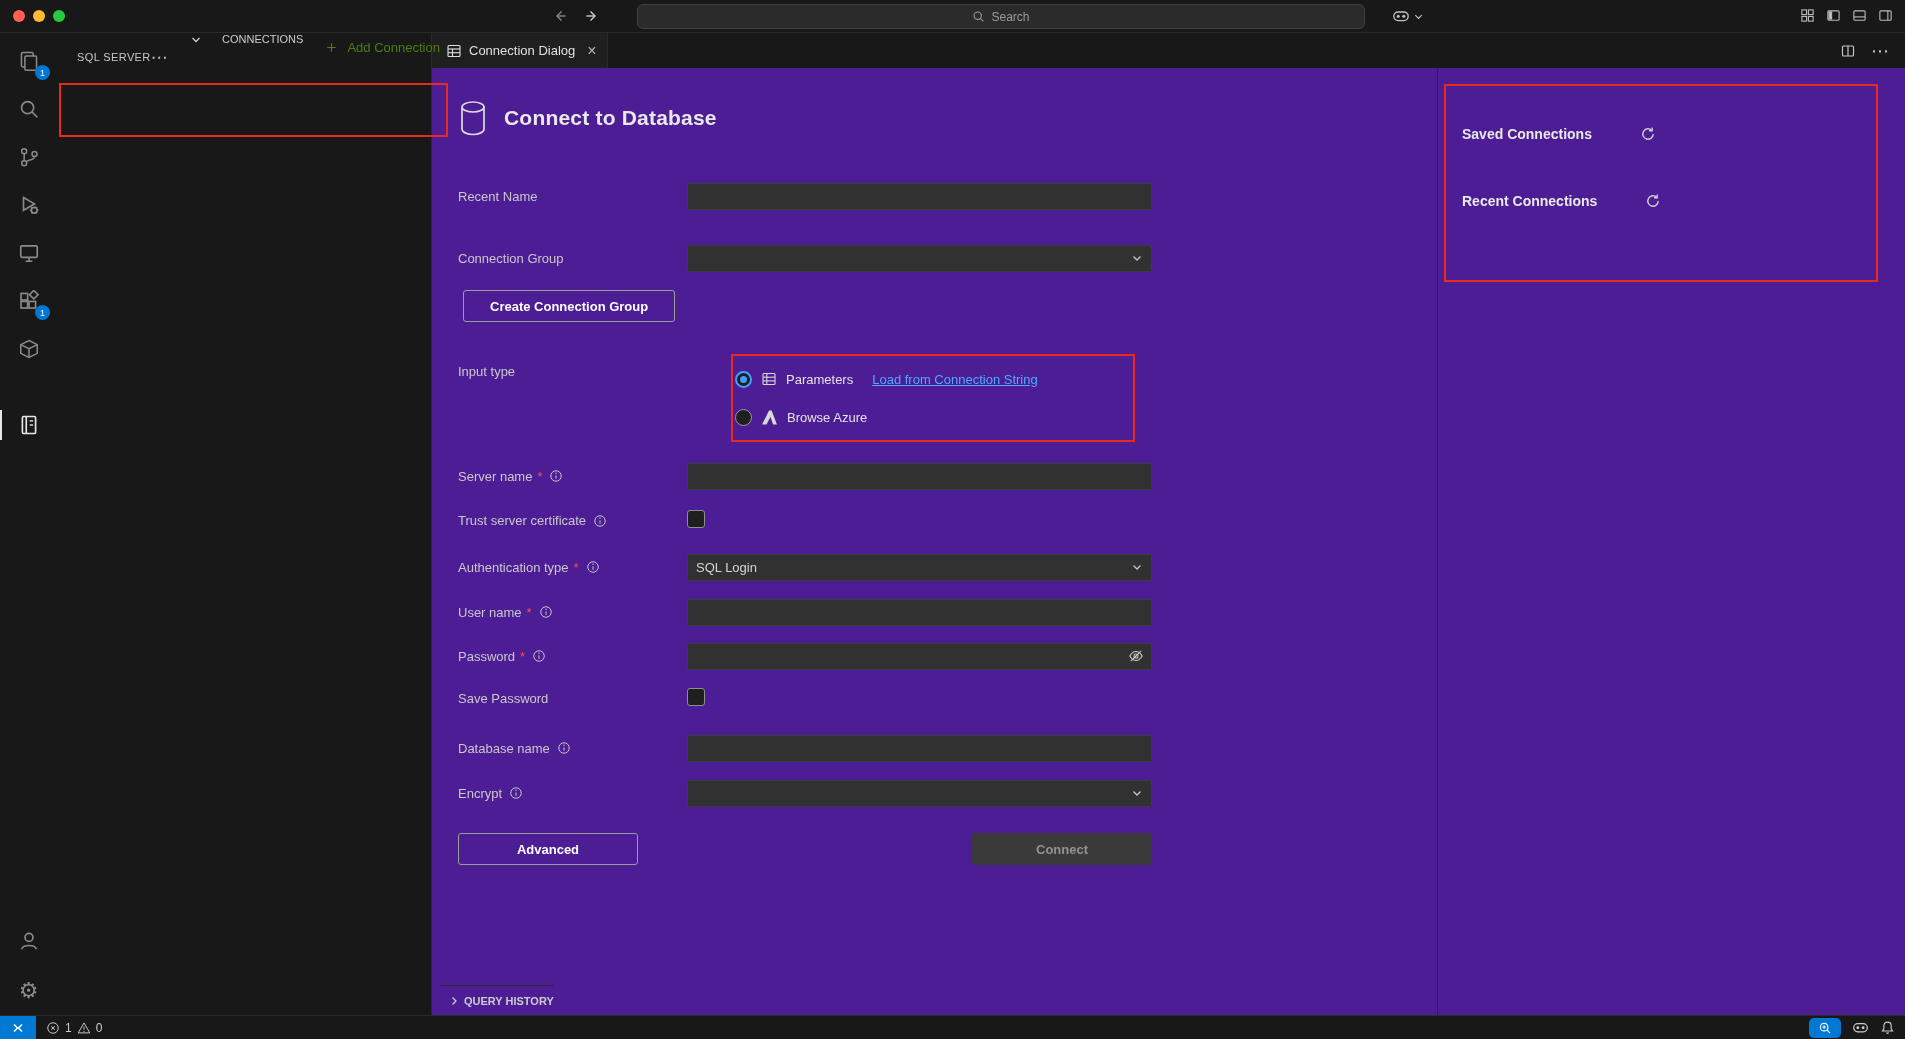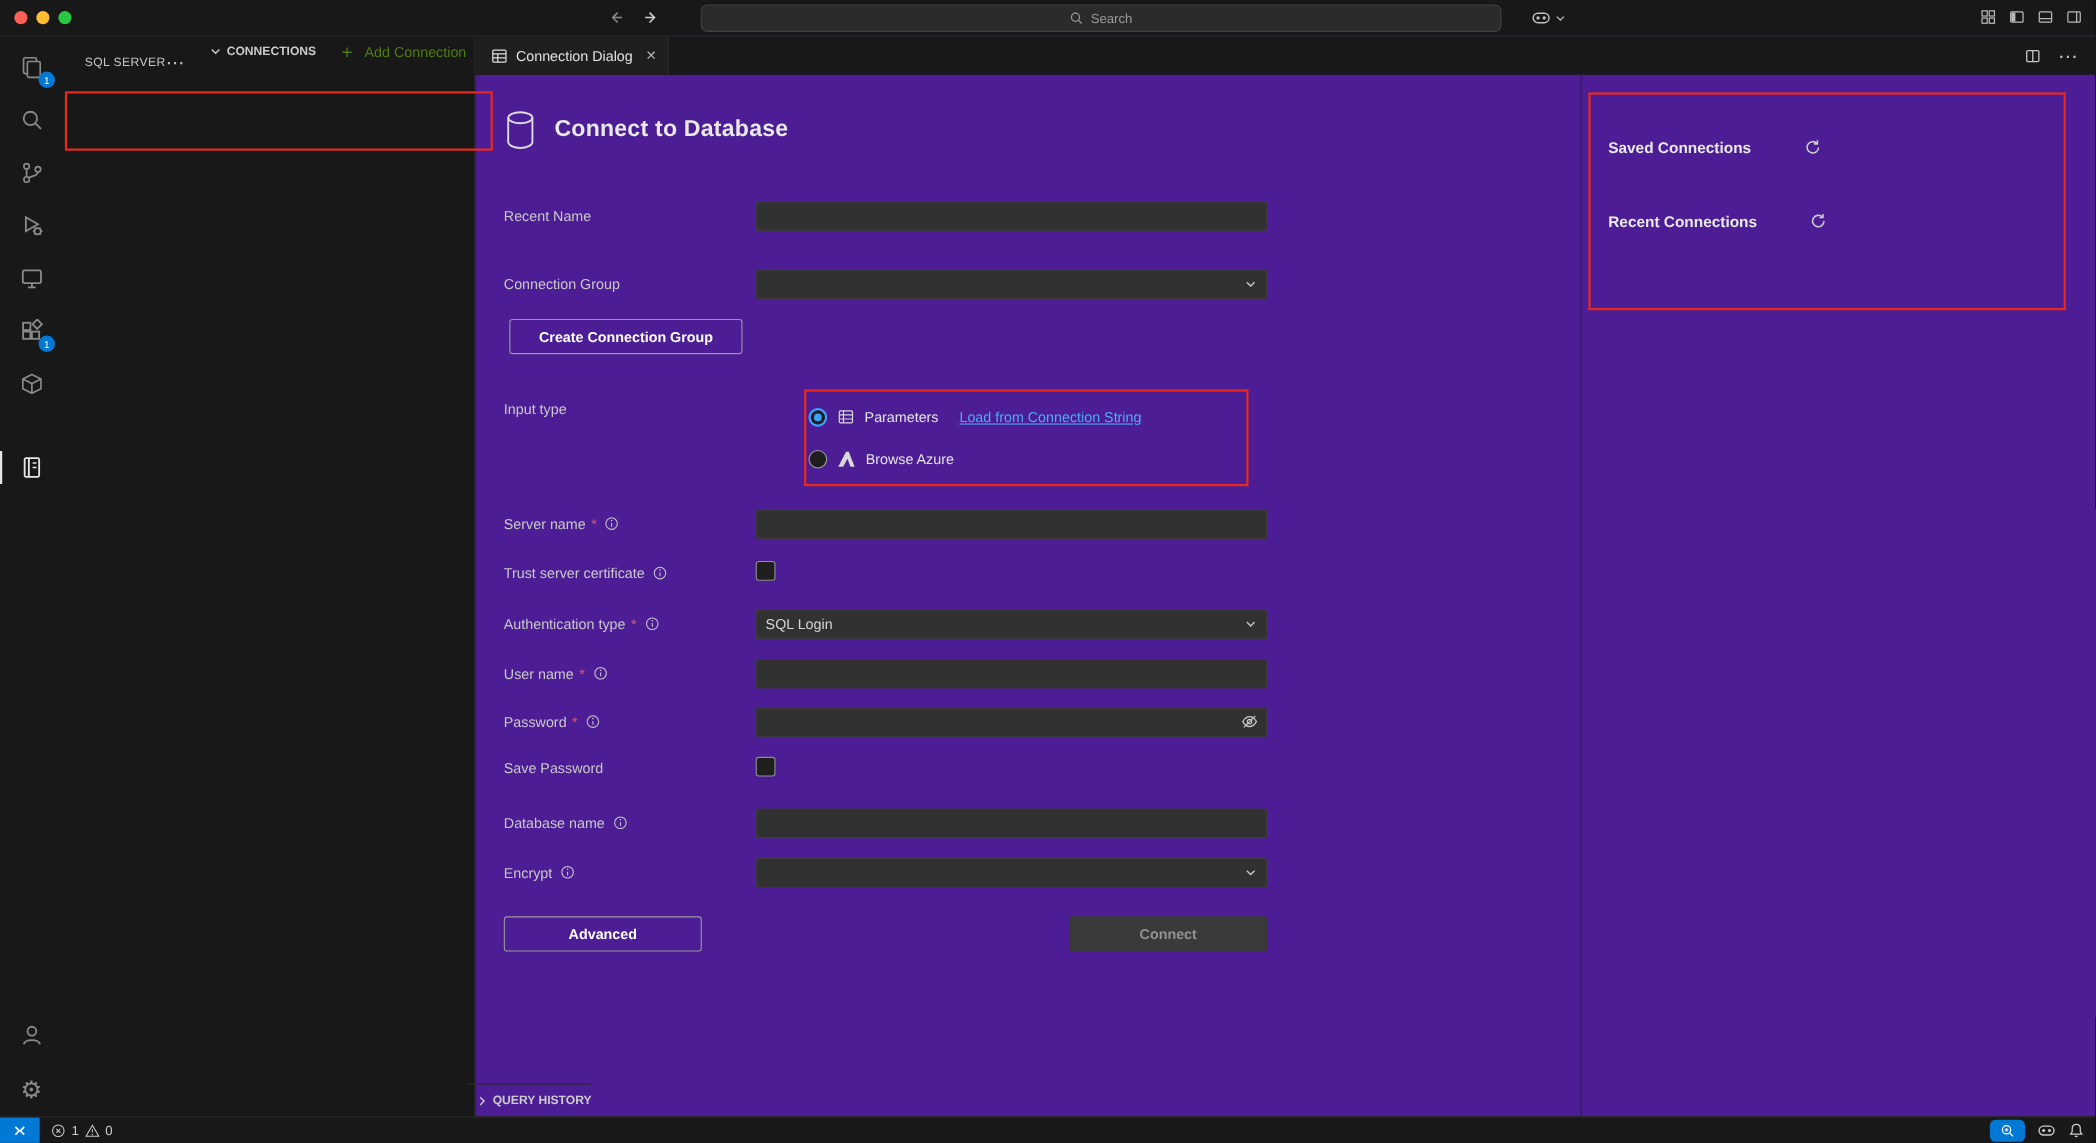--- a/index.html
+++ b/index.html
@@ -38,21 +38,21 @@
   .ab-item.active::before { content:""; position:absolute; left:0; top:9px; bottom:9px; width:2px; background:#e7e7e7; }
   .ab-item.gap-above { margin-top:28px; }
   .ab-badge { position:absolute; right:7px; bottom:5px; min-width:15px; height:15px; padding:0 3px; border-radius:8px; background:#0078d4; color:#fff; font-size:9px; display:flex; align-items:center; justify-content:center; }
   .ab-bottom { margin-top:auto; padding-bottom:4px; }
   .gear-glyph { font-size:22px; line-height:1; color:#8a8a8a; }
 
   
   .sidebar { width:375px; background:#181818; border-right:1px solid #2a2a2a; position:relative; display:flex; flex:none; }
   .sidebar-header { height:48px; display:flex; align-items:center; padding:0 14px 0 20px; font-size:11px; color:#c7c7c7; letter-spacing:.4px; flex:none; }
   .sidebar-more { margin-left:auto; font-size:17px; color:#c7c7c7; cursor:pointer; line-height:1; }
-  .section-header { height:28px; display:flex; align-items:center; gap:3px; padding-left:7px; font-size:11px; font-weight:700; color:#cccccc; cursor:pointer; flex:none; }
+  .section-header { height:28px; display:flex; gap:19px; padding-left:7px; font-size:11px; font-weight:400; color:#cccccc; cursor:pointer; flex:none; }
   .tree-item { height:28px; display:flex; align-items:center; gap:8px; padding-left:21px; color:#4d7c0f; cursor:pointer; flex:none; }
   .sidebar-bottom { margin-top:auto; border-top:1px solid #2a2a2a; height:30px; display:flex; align-items:center; gap:3px; padding-left:7px; font-size:11px; font-weight:700; cursor:pointer; flex:none; }
 
   
   .editor { flex:1; display:flex; flex-direction:column; background:#4c1d95; min-width:0; }
   .tabbar { height:35px; background:#181818; display:flex; align-items:stretch; flex:none; }
   .tab { display:flex; align-items:center; gap:7px; padding:0 10px 0 14px; background:#1f1f1f; color:#e0e0e0; border-right:1px solid #2a2a2a; cursor:pointer; }
   .tab-close { margin-left:5px; font-size:16px; color:#b5b5b5; cursor:pointer; line-height:1; }
   .tab-actions { margin-left:auto; display:flex; align-items:center; gap:15px; padding-right:16px; color:#c5c5c5; }
   .tab-actions > span { cursor:pointer; }

